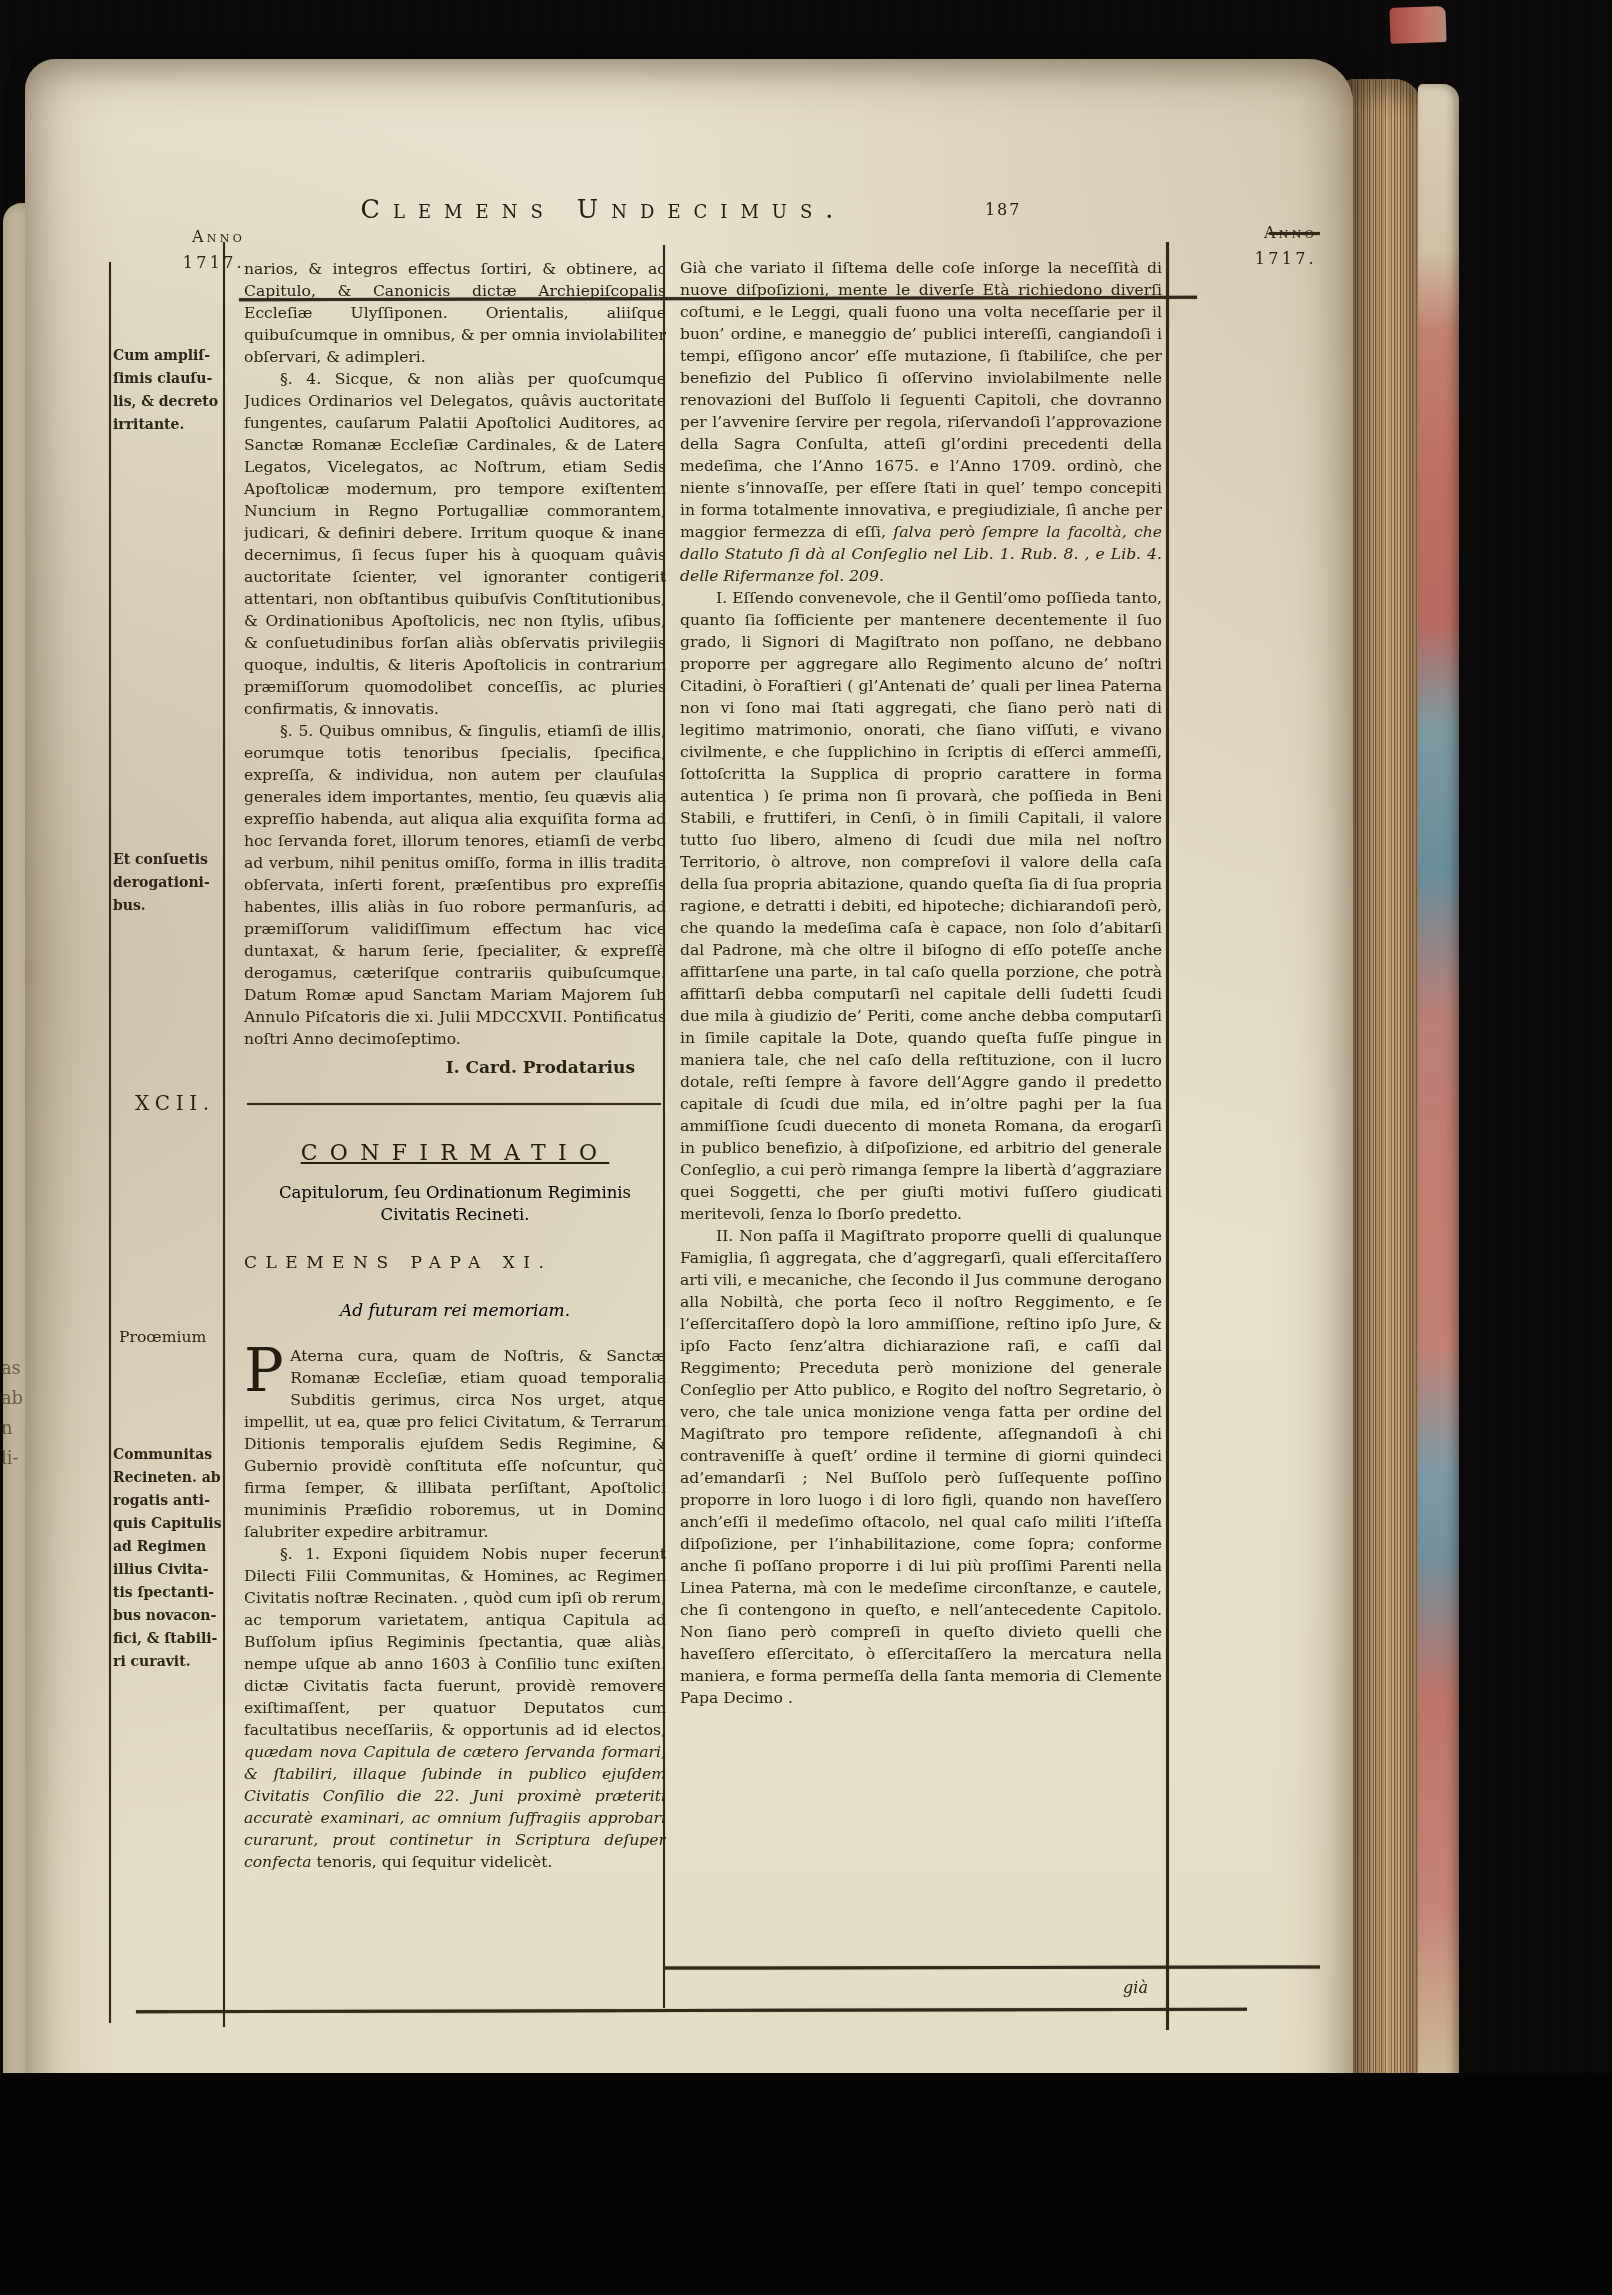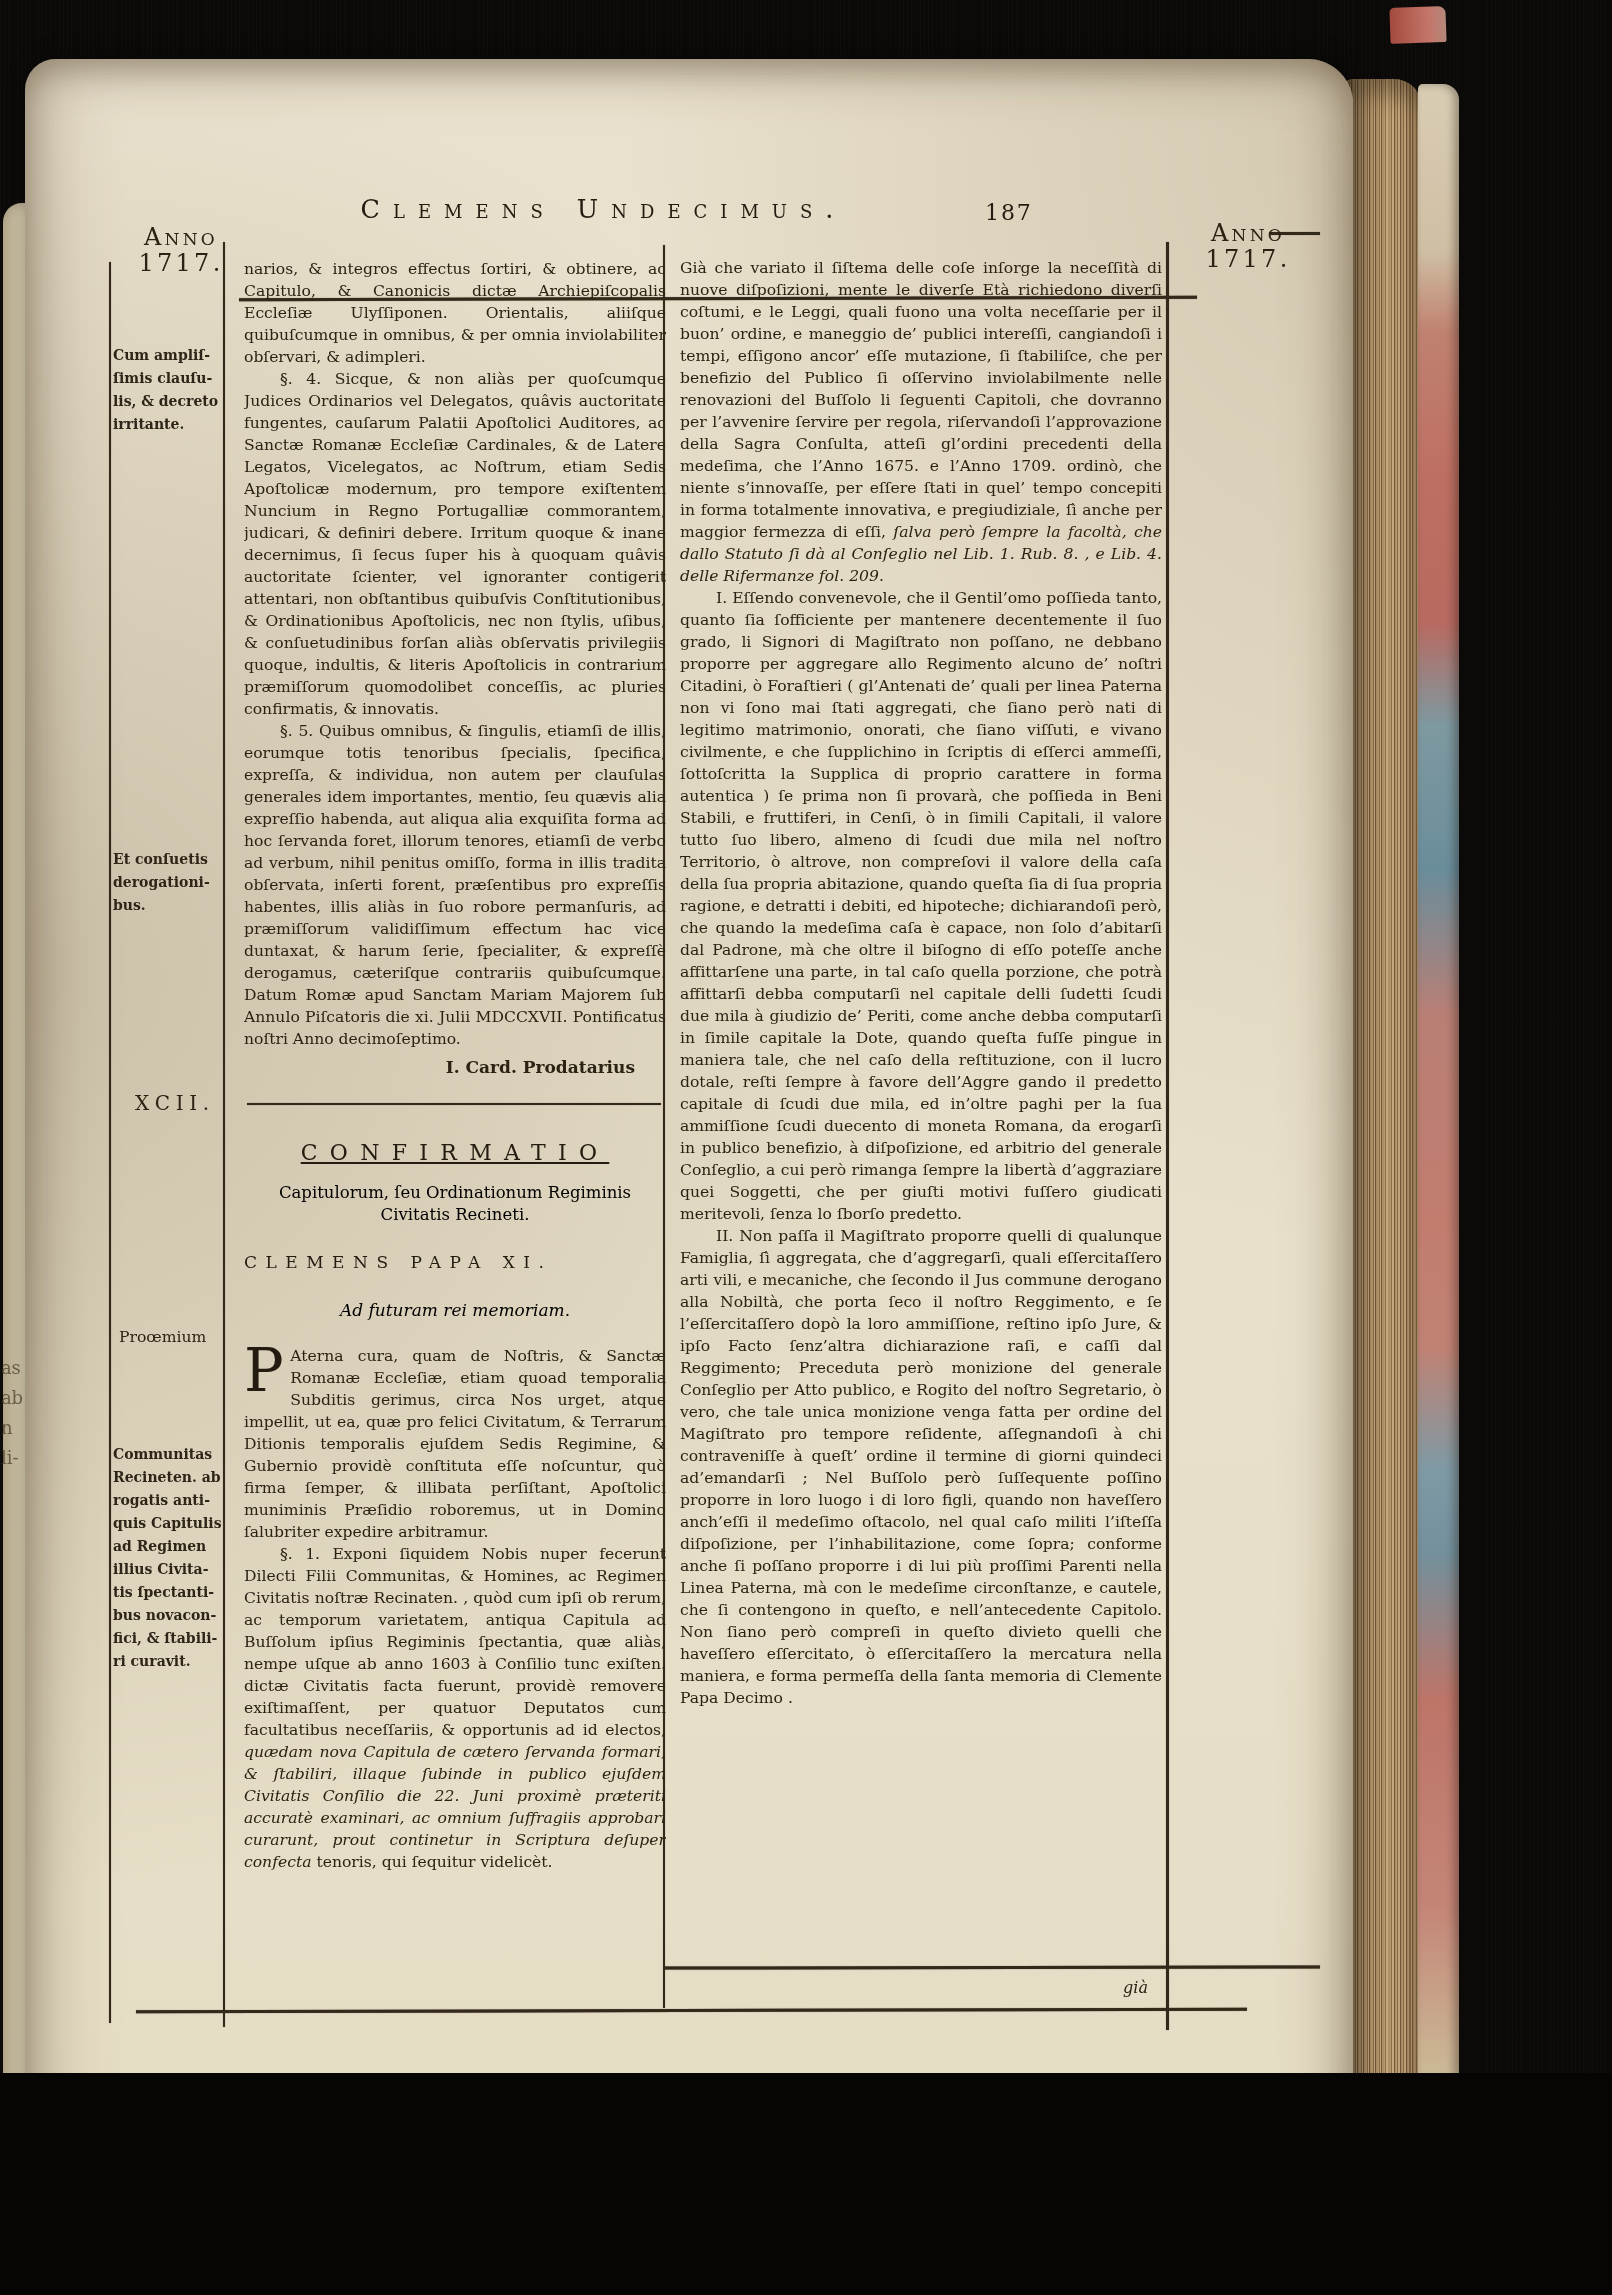--- a/index.html
+++ b/index.html
@@ -70,23 +70,23 @@
   .vert-c{left:663px;top:245px;width:2.4px;height:1763px;}
   .vert-d{left:1166px;top:242px;width:2.8px;height:1788px;}
   .rule-col-bottom{left:664px;top:1966px;width:656px;height:2.8px;transform:rotate(-.1deg);}
   .rule-bottom{left:136px;top:2009px;width:1111px;height:3.3px;transform:rotate(-.12deg);}
   
   .header-title{
     position:absolute;left:203px;top:194px;width:801px;text-align:center;
     font-variant:small-caps;font-size:25.4px;letter-spacing:13px;color:#241c10;
     white-space:nowrap;
   }
-  .page-number{position:absolute;left:985px;top:200px;font-size:22px;letter-spacing:1.9px;color:#241c10;}
+  .page-number{position:absolute;left:985px;top:200px;font-size:16px;letter-spacing:1.9px;color:#241c10;}
   
-  .anno{position:absolute;text-align:center;font-variant:small-caps;font-size:24px;
+  .anno{position:absolute;text-align:right;font-variant:small-caps;font-size:16px;
     letter-spacing:3.3px;line-height:26px;color:#2b2213;}
   .anno-left{left:117px;top:224px;width:128px;}
   .anno-right{left:1179px;top:220px;width:138px;}
   
   .mn{position:absolute;left:113px;width:135px;font-size:14px;line-height:23px;color:#2e2518;font-weight:bold;}
   .mn-1{top:344px;}
   .mn-2{top:848px;}
   .mn-long{top:1443px;}
   .section-number{position:absolute;left:116px;top:1091px;width:118px;text-align:center;
     font-size:20px;letter-spacing:5.7px;color:#2b2213;}

